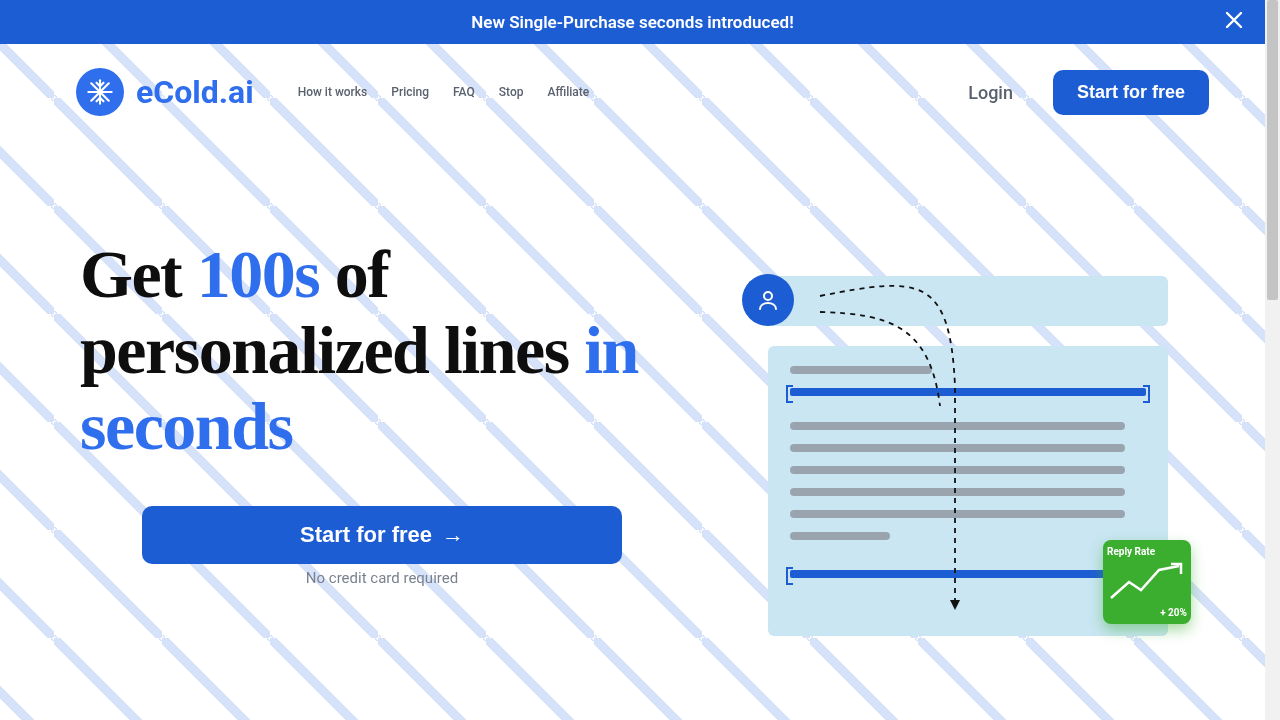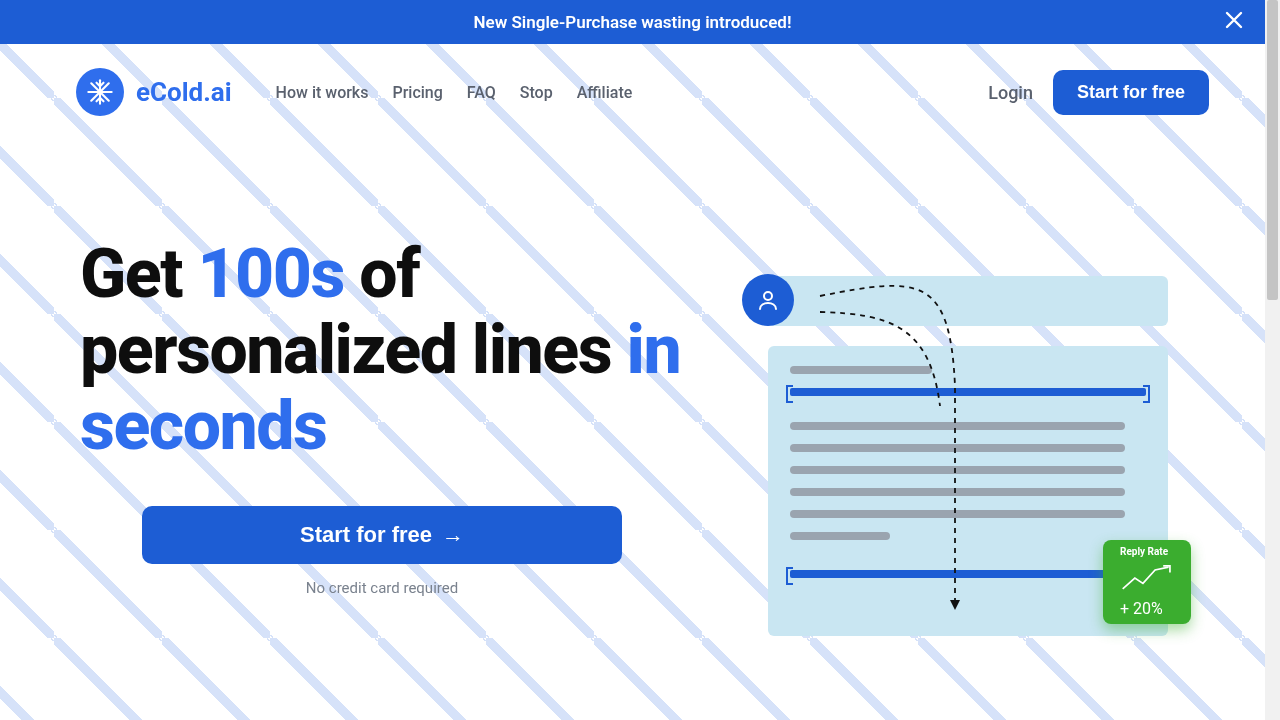--- a/index.html
+++ b/index.html
@@ -75,67 +75,67 @@
     display: flex; align-items: center; gap: 12px;
     cursor: pointer;
   }
   .logo-mark {
     width: 48px; height: 48px; border-radius: 50%;
     background: var(--blue-accent);
     display: flex; align-items: center; justify-content: center;
     color: #fff;
   }
   .logo-text {
-    font-size: 26px; font-weight: 700; color: var(--blue-accent);
+    font-size: 32px; font-weight: 700; color: var(--blue-accent);
   }
   nav.main-nav {
     display: flex; gap: 24px; margin-left: 44px;
   }
   nav.main-nav a {
-    color: #5a616e; font-size: 16px; font-weight: 500;
+    color: #5a616e; font-size: 12px; font-weight: 500;
     text-decoration: none; cursor: pointer;
   }
-  .nav-right { margin-left: auto; display: flex; align-items: center; gap: 20px; }
+  .nav-right { margin-left: auto; display: flex; align-items: center; gap: 40px; }
   .login-link { color: #5a616e; font-size: 18px; font-weight: 500; cursor: pointer; }
   .cta-btn {
     background: var(--blue); color: #fff;
     border: none; border-radius: 10px;
     padding: 12px 24px; font-size: 18px; font-weight: 600;
     cursor: pointer;
   }
 
   
   .hero {
     position: relative;
     width: calc(100% - 15px);
     padding: 120px 40px 0 80px;
     display: flex;
     z-index: 4;
   }
   .hero-left { width: 620px; }
   h1.hero-title {
     font-size: 68px; line-height: 1.12; font-weight: 800;
-    color: var(--dark); letter-spacing: -1.5px;
+    color: var(--dark); letter-spacing: -1.5px; font-family: Liberation Serif, serif;
   }
   h1 .accent { color: var(--blue-accent); }
   .hero-sub {
     margin-top: 24px;
     font-size: 22px; line-height: 1.4; color: #434a56; font-weight: 500;
     max-width: 580px;
   }
   .hero-cta-row { margin-top: 42px; text-align: center; width: 480px; margin-left: 62px; }
   .hero-cta {
     display: inline-flex; align-items: center; justify-content: center; gap: 10px;
     width: 480px; height: 58px;
     background: var(--blue); color: #fff;
     border: none; border-radius: 10px;
     font-size: 22px; font-weight: 700; cursor: pointer;
   }
   .hero-cta .arrow { font-size: 22px; }
-  .sub-note { margin-top: 15px; font-size: 15px; color: #7a828e; }
+  .sub-note { margin-top: 5px; font-size: 15px; color: #7a828e; }
 
   
   .hero-illus {
     position: absolute;
     left: 720px; top: 276px;
     width: 480px;
   }
   .card-top {
     position: absolute; top: 0; left: 48px;
     width: 400px; height: 50px;
@@ -169,42 +169,42 @@
     border: 2px solid var(--blue);
   }
   .blueline::before { left: -4px; border-right: none; }
   .blueline::after  { right: -4px; border-left: none; }
   .spacer { height: 12px; }
 
   .reply-card {
     position: absolute; top: 264px; left: 383px;
     width: 88px; height: 84px;
     background: var(--green); border-radius: 8px;
-    color: #fff; padding: 6px 17px;
+    color: #fff; padding: 6px 4px;
     box-shadow: 0 6px 14px rgba(59,173,47,0.45);
     display: flex; flex-direction: column;
     z-index: 4;
   }
   .reply-card .label { font-size: 10px; font-weight: 700; }
   .reply-card svg { flex: 1; }
-  .reply-card .delta { font-size: 16px; font-weight: 400; }
+  .reply-card .delta { font-size: 10px; font-weight: 700; text-align: right; }
 
   
   .connectors {
     position: absolute; top: -10px; left: 40px;
     width: 420px; height: 380px; z-index: 2; pointer-events: none;
   }
 </style>
 </head>
 <body>
 
 <div class="bg-pattern"></div>
 
 <div class="banner">
-  <span>New Single-Purchase wasting introduced!</span>
+  <span>New Single-Purchase seconds introduced!</span>
   <span class="close">
     <svg width="18" height="18" viewBox="0 0 18 18">
         <path d="M2 2 L16 16 M16 2 L2 16" stroke="#fff" stroke-width="2.4" stroke-linecap="round"></path>
       </svg>
   </span>
 </div>
 
 <header>
   <div class="logo">
     <span class="logo-mark">

